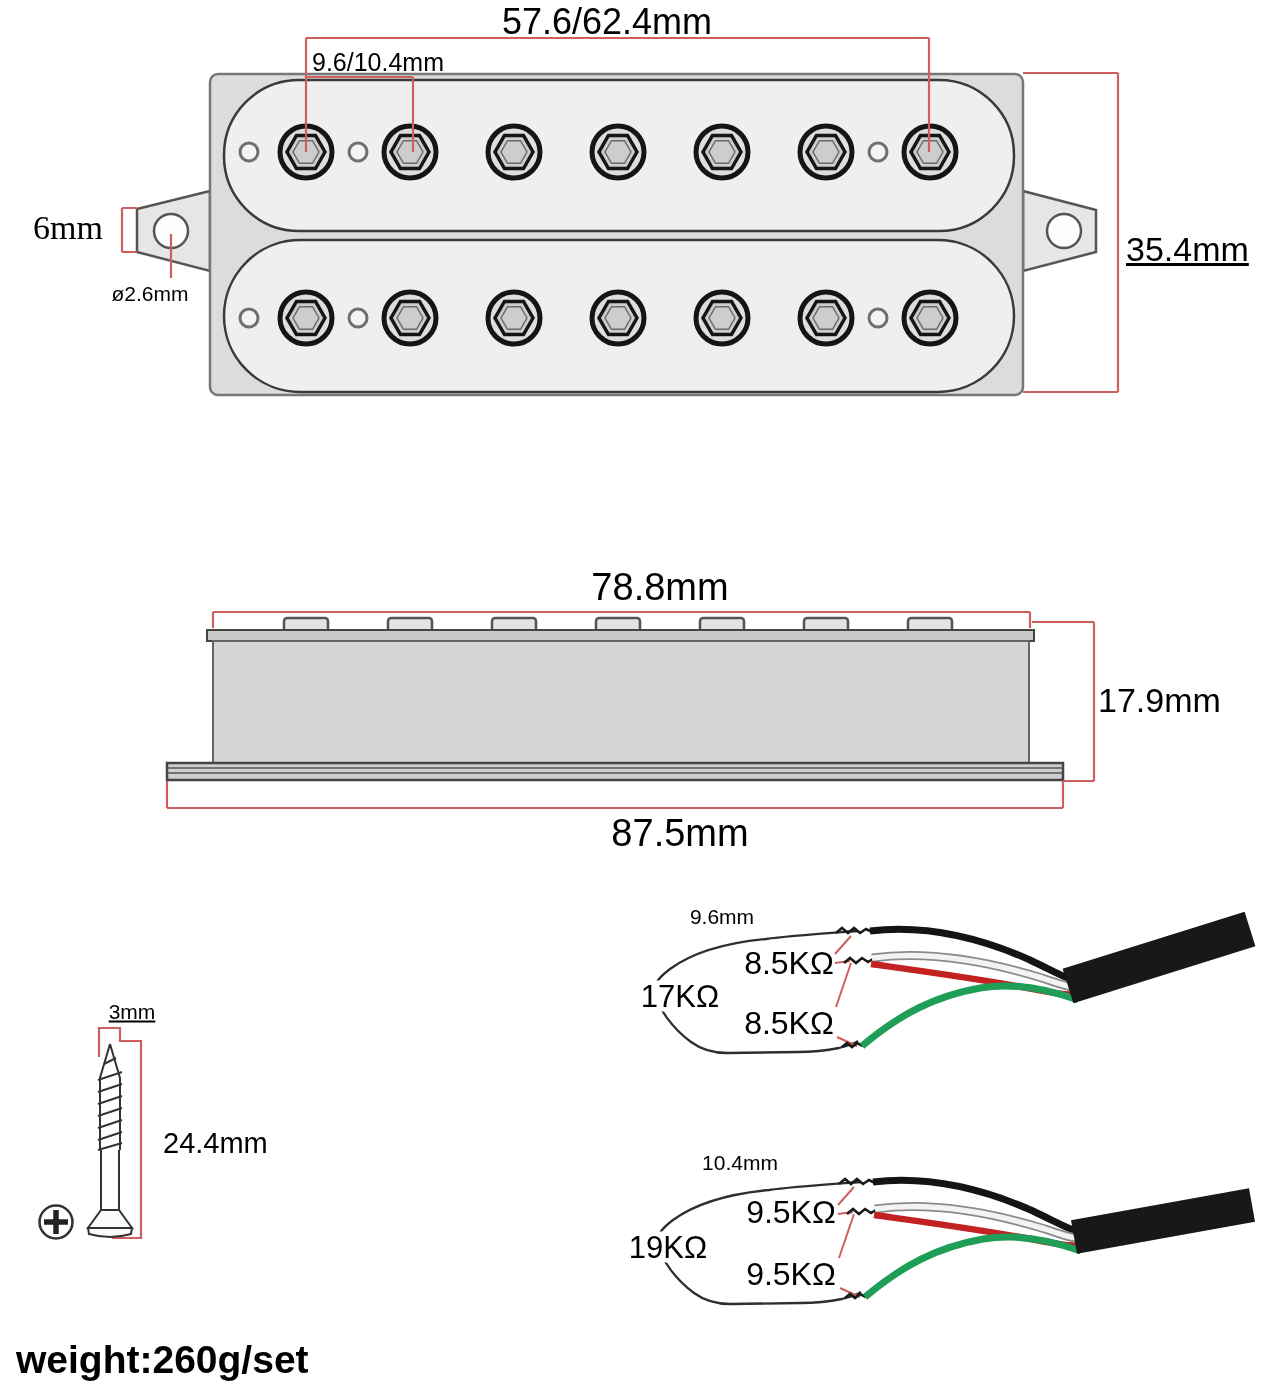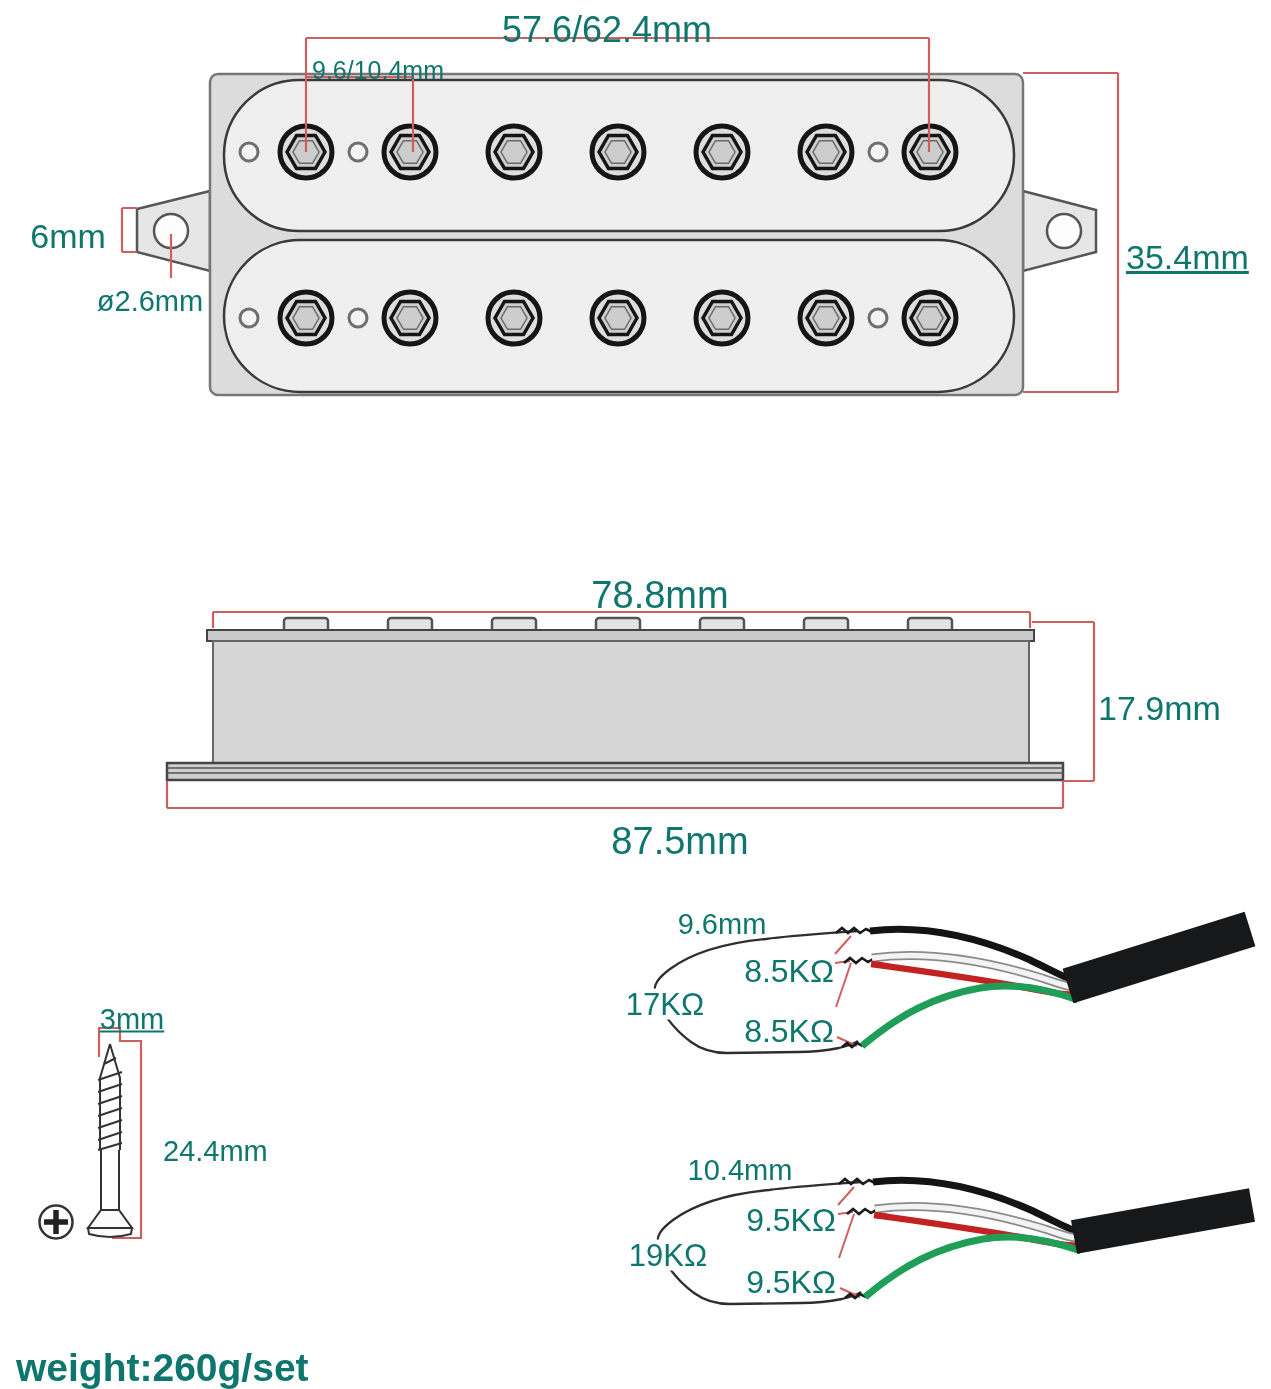--- a/index.html
+++ b/index.html
@@ -1,23 +1,23 @@
 <!DOCTYPE html>
 <html><head>
 <meta charset="utf-8">
 <style>
   html,body{margin:0;padding:0;background:#fff;}
   .canvas{position:relative;width:1271px;height:1389px;background:#fff;overflow:hidden;
           font-family:"Liberation Sans",sans-serif;color:#161616;}
   .canvas svg{position:absolute;left:0;top:0;}
-  .lbl{position:absolute;white-space:nowrap;line-height:1;color:#0f766e;margin-top:8px;}
+  .lbl{position:absolute;white-space:nowrap;line-height:1;color:#000000;}
   .ctr{transform:translate(-50%,-50%);}
   .vctr{transform:translate(0,-50%);}
   .f36{font-size:36px;} .f38{font-size:38px;} .f34{font-size:34px;}
-  .f31{font-size:31px;} .f30{font-size:32px;} .f27{font-size:29px;}
+  .f31{font-size:31px;} .f30{font-size:32px;} .f27{font-size:21px;}
   .f25{font-size:25px;} .f29{font-size:29px;} .f39{font-size:39px;}
   .whitebg{background:#fff;padding:0 3px;}
 </style>
 </head>
 <body>
 
 <div class="canvas">
 
 <svg width="1271" height="1389" viewBox="0 0 1271 1389">
   <defs>
@@ -160,34 +160,34 @@
   </g>
 
   <g>
     <use href="#coil-assembly" transform="translate(3,251)"></use>
     <path d="M1074,1237 L1252,1205" stroke="#17181a" stroke-width="34"></path>
   </g>
 </svg>
 
 <div class="lbl ctr f36" style="left:607px;top:22px;">57.6/62.4mm</div>
 <div class="lbl ctr f25" style="left:378px;top:62px;">9.6/10.4mm</div>
-<div class="lbl ctr f34" style="left:68px;top:228px;">6mm</div>
+<div class="lbl ctr f34" style="left:68px;top:228px;font-family:Liberation Serif, serif;">6mm</div>
 <div class="lbl ctr f27" style="left:150px;top:293px;">ø2.6mm</div>
 <div class="lbl vctr f34" style="left:1126px;top:249px;text-decoration:underline;">35.4mm</div>
 
 <div class="lbl ctr f38" style="left:660px;top:587px;">78.8mm</div>
 <div class="lbl vctr f34" style="left:1098px;top:700px;">17.9mm</div>
 <div class="lbl ctr f38" style="left:680px;top:833px;">87.5mm</div>
 
 <div class="lbl ctr f27" style="left:132px;top:1011px;text-decoration:underline;">3mm</div>
 <div class="lbl vctr f29" style="left:163px;top:1143px;">24.4mm</div>
 
 <div class="lbl ctr f27" style="left:722px;top:916px;">9.6mm</div>
 <div class="lbl ctr f30" style="left:789px;top:963px;">8.5KΩ</div>
-<div class="lbl ctr f31 whitebg" style="left:665px;top:996px;">17KΩ</div>
+<div class="lbl ctr f31 whitebg" style="left:680px;top:996px;">17KΩ</div>
 <div class="lbl ctr f30" style="left:789px;top:1023px;">8.5KΩ</div>
 
 <div class="lbl ctr f27" style="left:740px;top:1162px;">10.4mm</div>
 <div class="lbl ctr f30" style="left:791px;top:1212px;">9.5KΩ</div>
 <div class="lbl ctr f31 whitebg" style="left:668px;top:1247px;">19KΩ</div>
 <div class="lbl ctr f30" style="left:791px;top:1274px;">9.5KΩ</div>
 
 <div class="lbl f39" style="left:16px;top:1340px;font-weight:bold;">weight:260g/set</div>
 
 </div>

